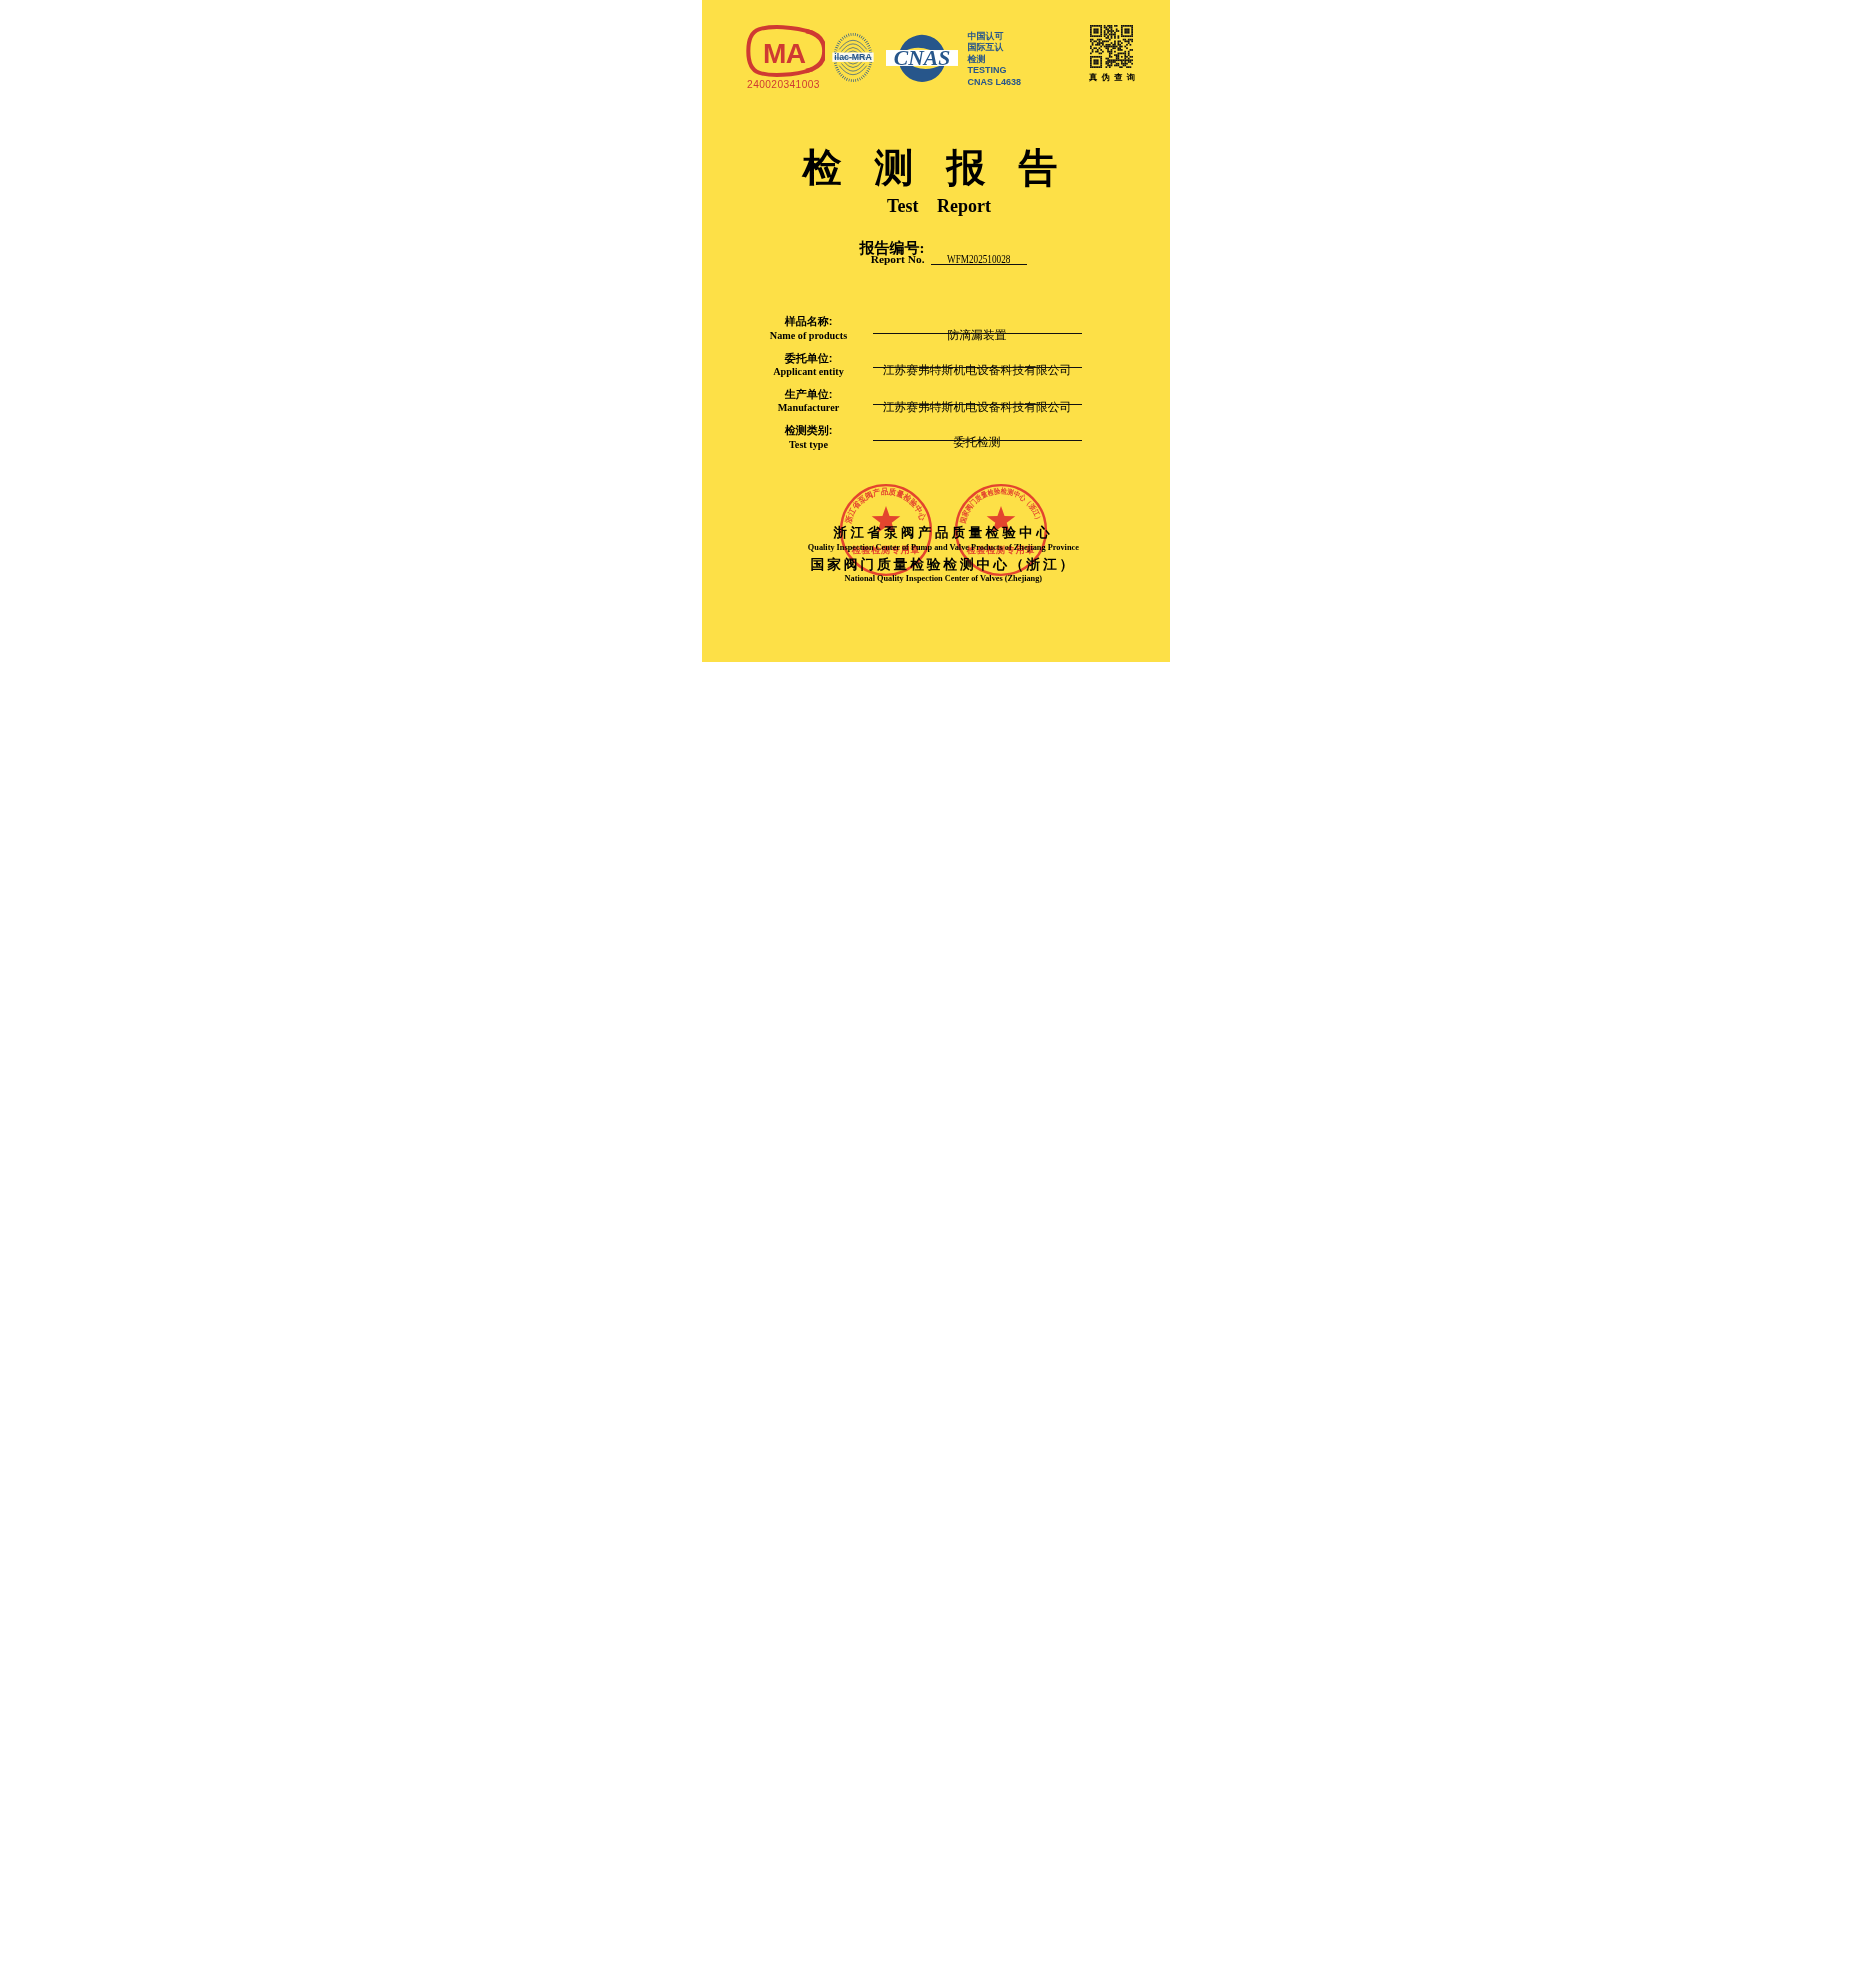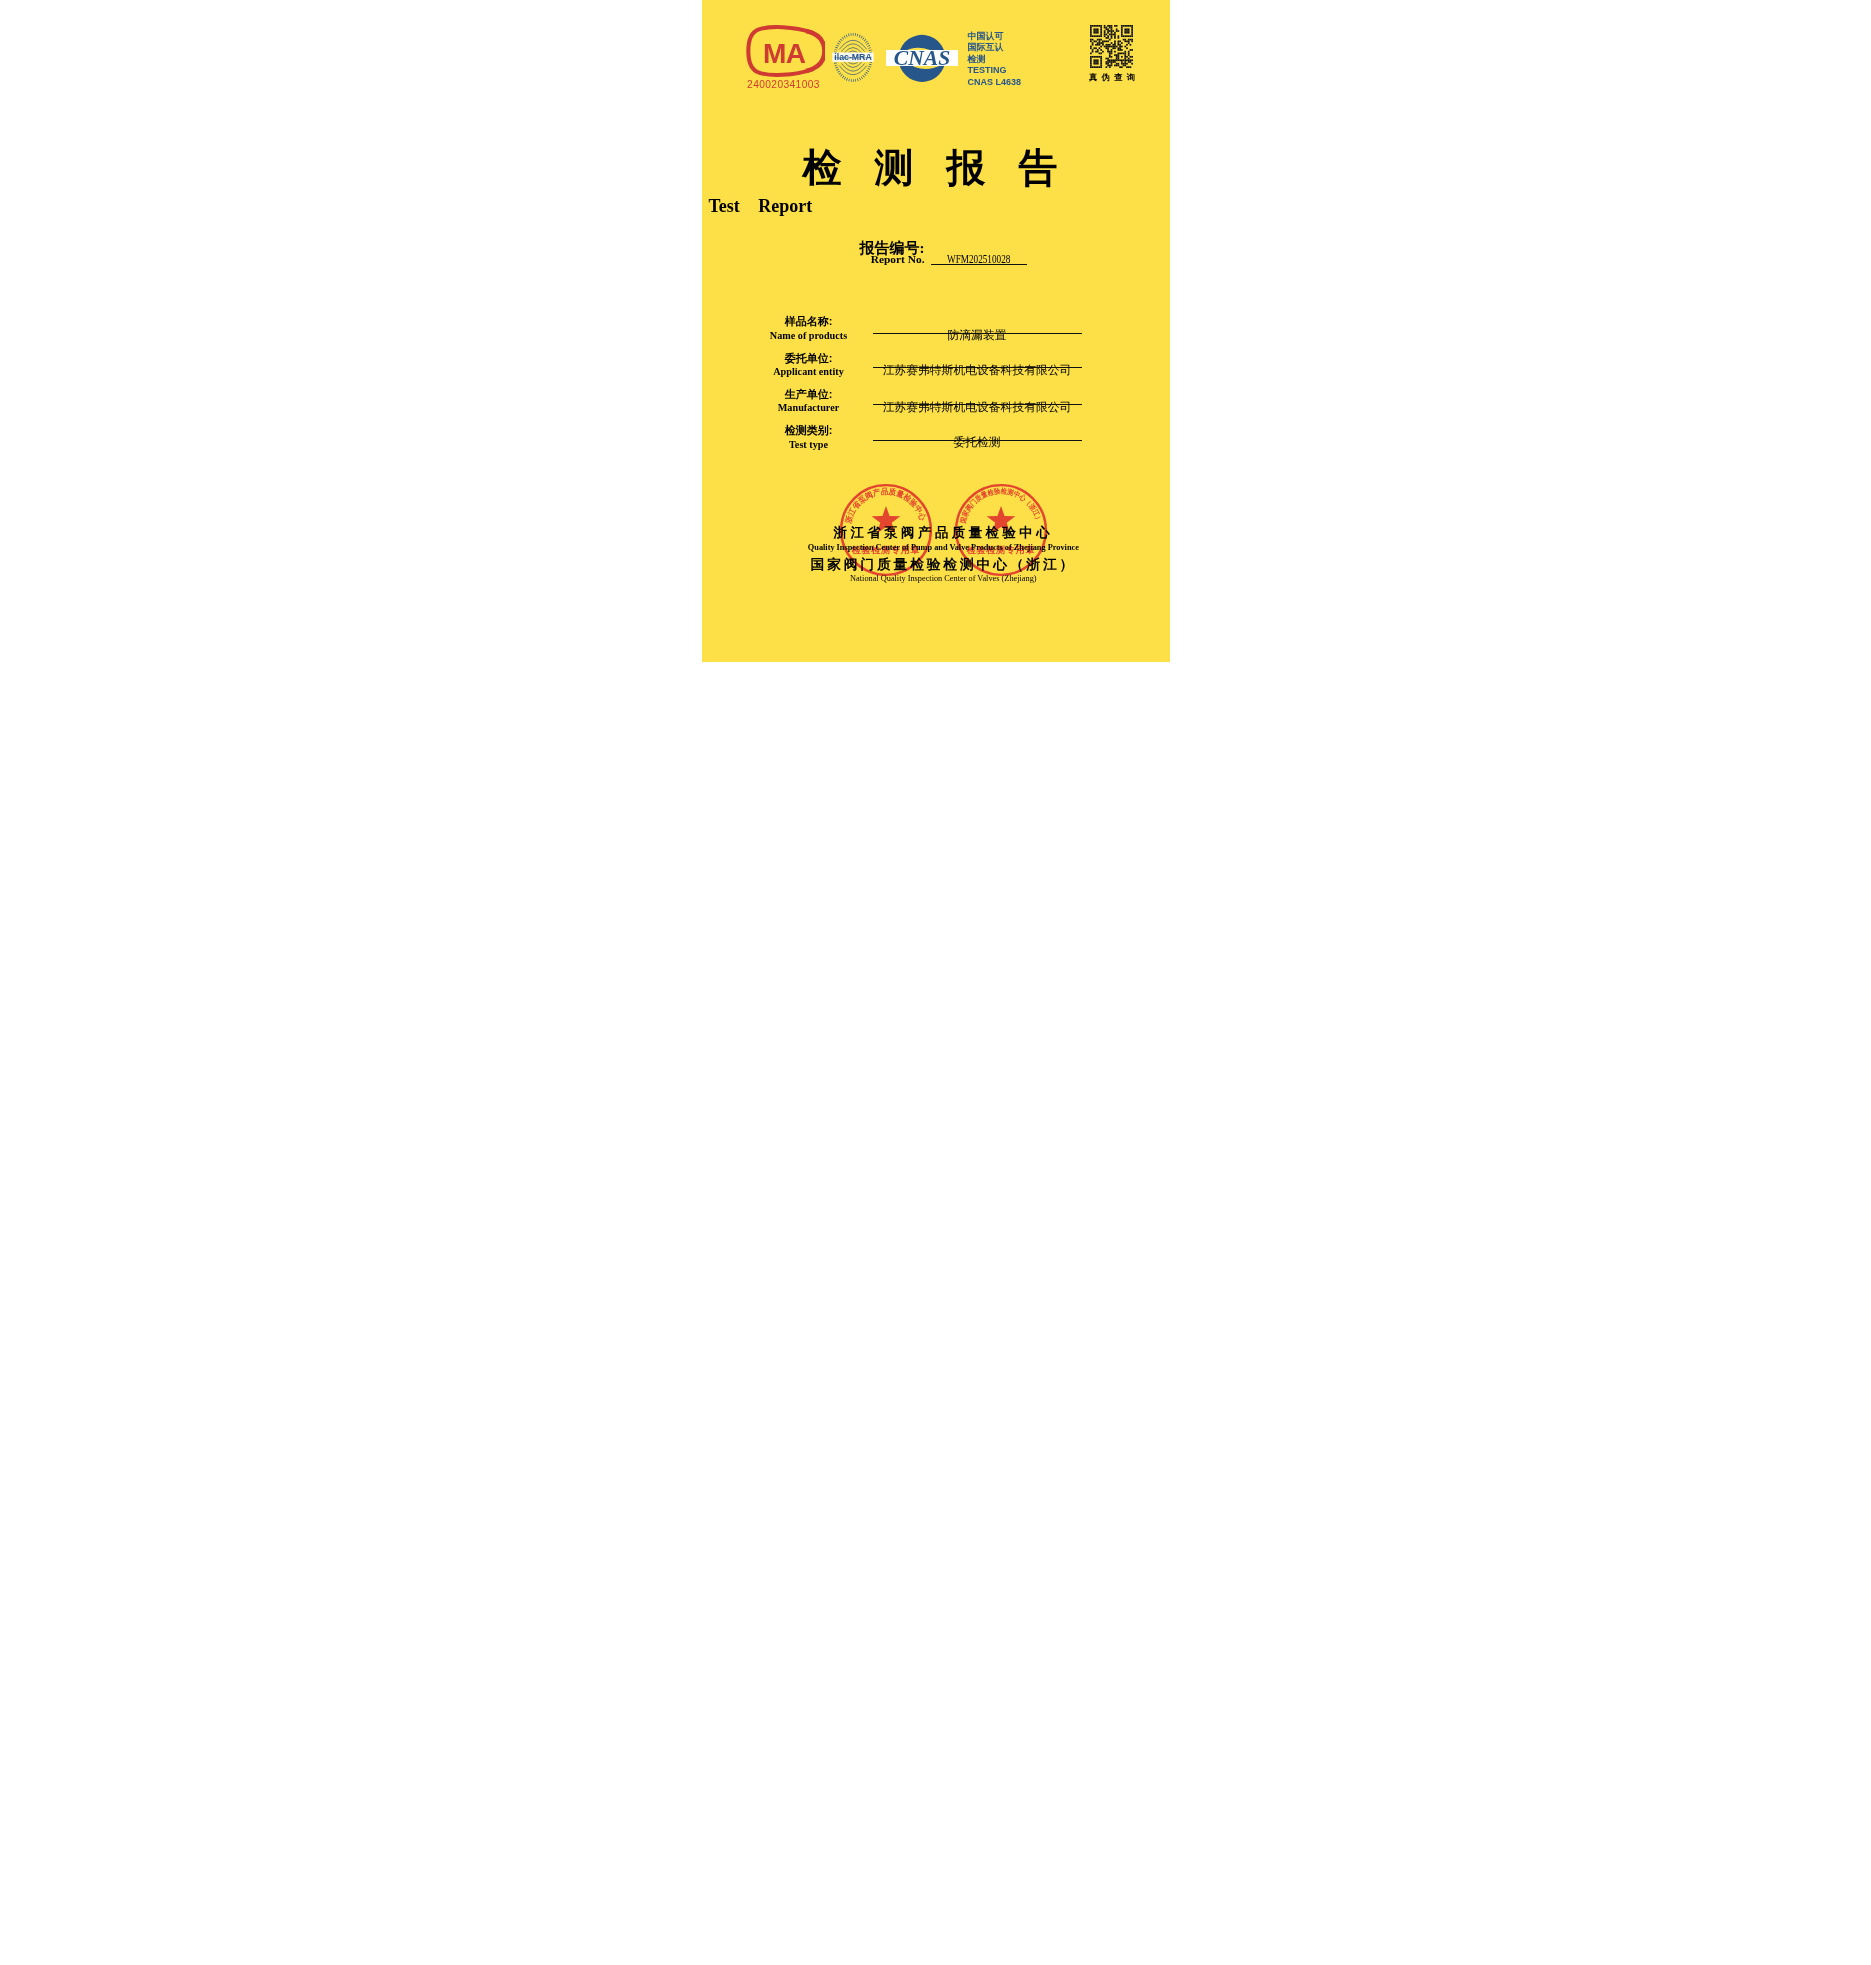--- a/index.html
+++ b/index.html
@@ -36,21 +36,21 @@
   }
   
   #title-cn{
     position:absolute;left:0;top:141px;width:468px;
     text-align:center;font-weight:700;font-size:39px;
     letter-spacing:33px;padding-left:22px;box-sizing:border-box;
     white-space:nowrap;
   }
   #title-en{
     position:absolute;left:0;top:196px;width:468px;
-    text-align:left;font-weight:700;font-size:18px;
+    text-align:center;font-weight:700;font-size:18px;
     word-spacing:14px;padding-left:7px;box-sizing:border-box;
   }
   
   #repno-cn{
     position:absolute;left:118px;top:239px;width:105px;
     text-align:right;font-size:15px;font-weight:700;
     font-family:Liberation Serif, serif;
   }
   #repno-en{
     position:absolute;left:118px;top:253px;width:105px;
@@ -81,21 +81,21 @@
   .stamp{position:absolute;width:98px;height:98px;z-index:1;opacity:0.93;}
   #stamp-left{left:135px;top:481px;}
   #stamp-right{left:250px;top:481px;}
   .org-line{position:absolute;left:0;width:468px;text-align:center;z-index:2;
     padding-left:15.7px;box-sizing:border-box;white-space:nowrap;}
   #org-cn-1{top:524px;font-size:13.4px;font-weight:700;letter-spacing:3.5px;
     font-family:"Liberation Sans", sans-serif;}
   #org-en-1{top:543px;font-size:8.3px;font-weight:700;}
   #org-cn-2{top:556px;font-size:13.8px;font-weight:700;letter-spacing:2.8px;
     font-family:"Liberation Sans", sans-serif;}
-  #org-en-2{top:574px;font-size:8.3px;font-weight:400;}
+  #org-en-2{top:574px;font-size:8.3px;font-weight:700;}
 </style>
 </head>
 <body>
 
 <div id="page">
 
   <svg class="abs" style="left:42px;top:24.4px;" width="81" height="54" viewBox="0 0 300 200">
     <path d="M 253,32 C 185,8 95,6 55,20 C 26,30 16,58 16,100 C 16,142 26,170 55,180 C 95,194 185,192 253,168" fill="none" stroke="#cf3a32" stroke-width="15" class="brand-red-stroke"></path>
     <path d="M 230,26 C 274,36 298,62 298,100 C 298,138 274,164 230,174" fill="none" stroke="#cf3a32" stroke-width="17" class="brand-red-stroke"></path>
     <text x="70" y="143" font-size="104" font-weight="bold" font-family="Liberation Sans, sans-serif" fill="#cf3a32" class="brand-red-fill" letter-spacing="-2">MA</text>

